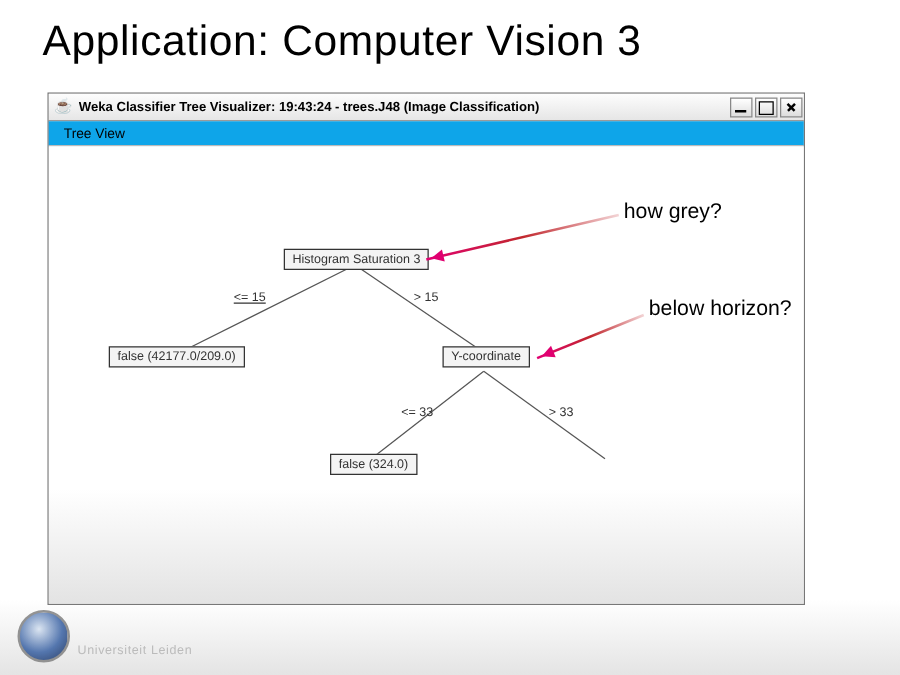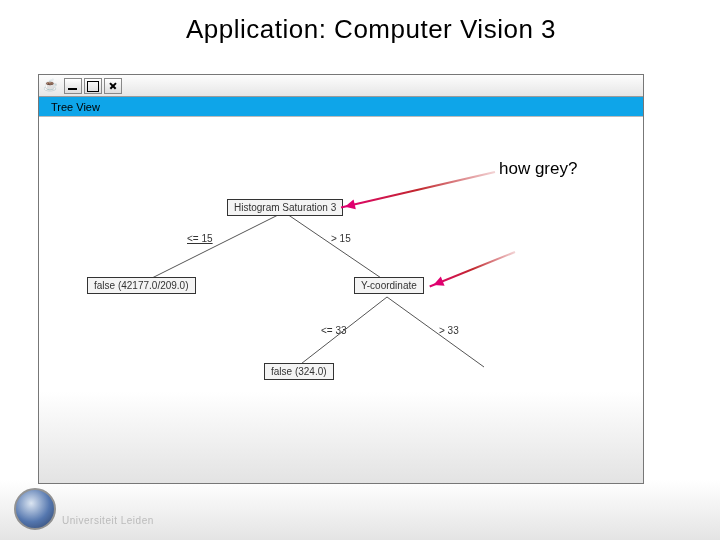--- a/index.html
+++ b/index.html
@@ -5,26 +5,25 @@
   * { box-sizing: border-box; margin: 0; padding: 0; }
   body {
     width: 720px;
     height: 540px;
     background: #fff;
     font-family: Arial, Helvetica, sans-serif;
     position: relative;
     overflow: hidden;
   }
   .slide-title {
-    font-size: 26px;
+    font-size: 34px;
     font-weight: normal;
     padding: 14px 12px 10px 34px;
     color: #000;
     letter-spacing: 0.5px;
-    text-align: center;
   }
   .window {
     position: absolute;
     left: 38px;
     top: 74px;
     width: 606px;
     height: 410px;
     border: 1px solid #777;
     background: #eee;
     display: flex;
@@ -143,20 +142,21 @@
 
 <div class="slide-title">Application: Computer Vision 3</div>
 
 <div class="gradient-footer"></div>
 
 <div class="window">
   <div class="titlebar">
     <div class="java-icon">
         <span>☕</span>
       </div>
+    <div class="title-text">Weka Classifier Tree Visualizer: 19:43:24 - trees.J48 (Image Classification)</div>
     <div class="win-controls">
       <div class="win-btn min"></div>
       <div class="win-btn max"></div>
       <div class="win-btn close"></div>
     </div>
   </div>
   <div class="menubar">
     <div class="menu-item">Tree View</div>
   </div>
   <div class="canvas">
@@ -170,20 +170,21 @@
     <div class="node" style="left:188px; top:82px;">Histogram Saturation 3</div>
     <div class="edge-label" style="left:148px; top:116px;text-decoration:underline;">&lt;= 15</div>
     <div class="edge-label" style="left:292px; top:116px;">&gt; 15</div>
     <div class="node" style="left:48px; top:160px;">false (42177.0/209.0)</div>
     <div class="node" style="left:315px; top:160px;">Y-coordinate</div>
     <div class="edge-label" style="left:282px; top:208px;">&lt;= 33</div>
     <div class="edge-label" style="left:400px; top:208px;">&gt; 33</div>
     <div class="node" style="left:225px; top:246px;">false (324.0)</div>
 
     <div class="annotation" style="left:460px; top:42px;">how grey?</div>
+    <div class="annotation" style="left:480px; top:120px;">below horizon?</div>
 
     <div class="arrow" style="left:456px; top:54px; width:158px; transform: rotate(167deg);"></div>
     <div class="arrow" style="left:476px; top:134px; width:92px; transform: rotate(158deg);"></div>
   </div>
 </div>
 
 <div class="logo"></div>
 <div class="wordmark">Universiteit Leiden</div>
 
 </body></html>

